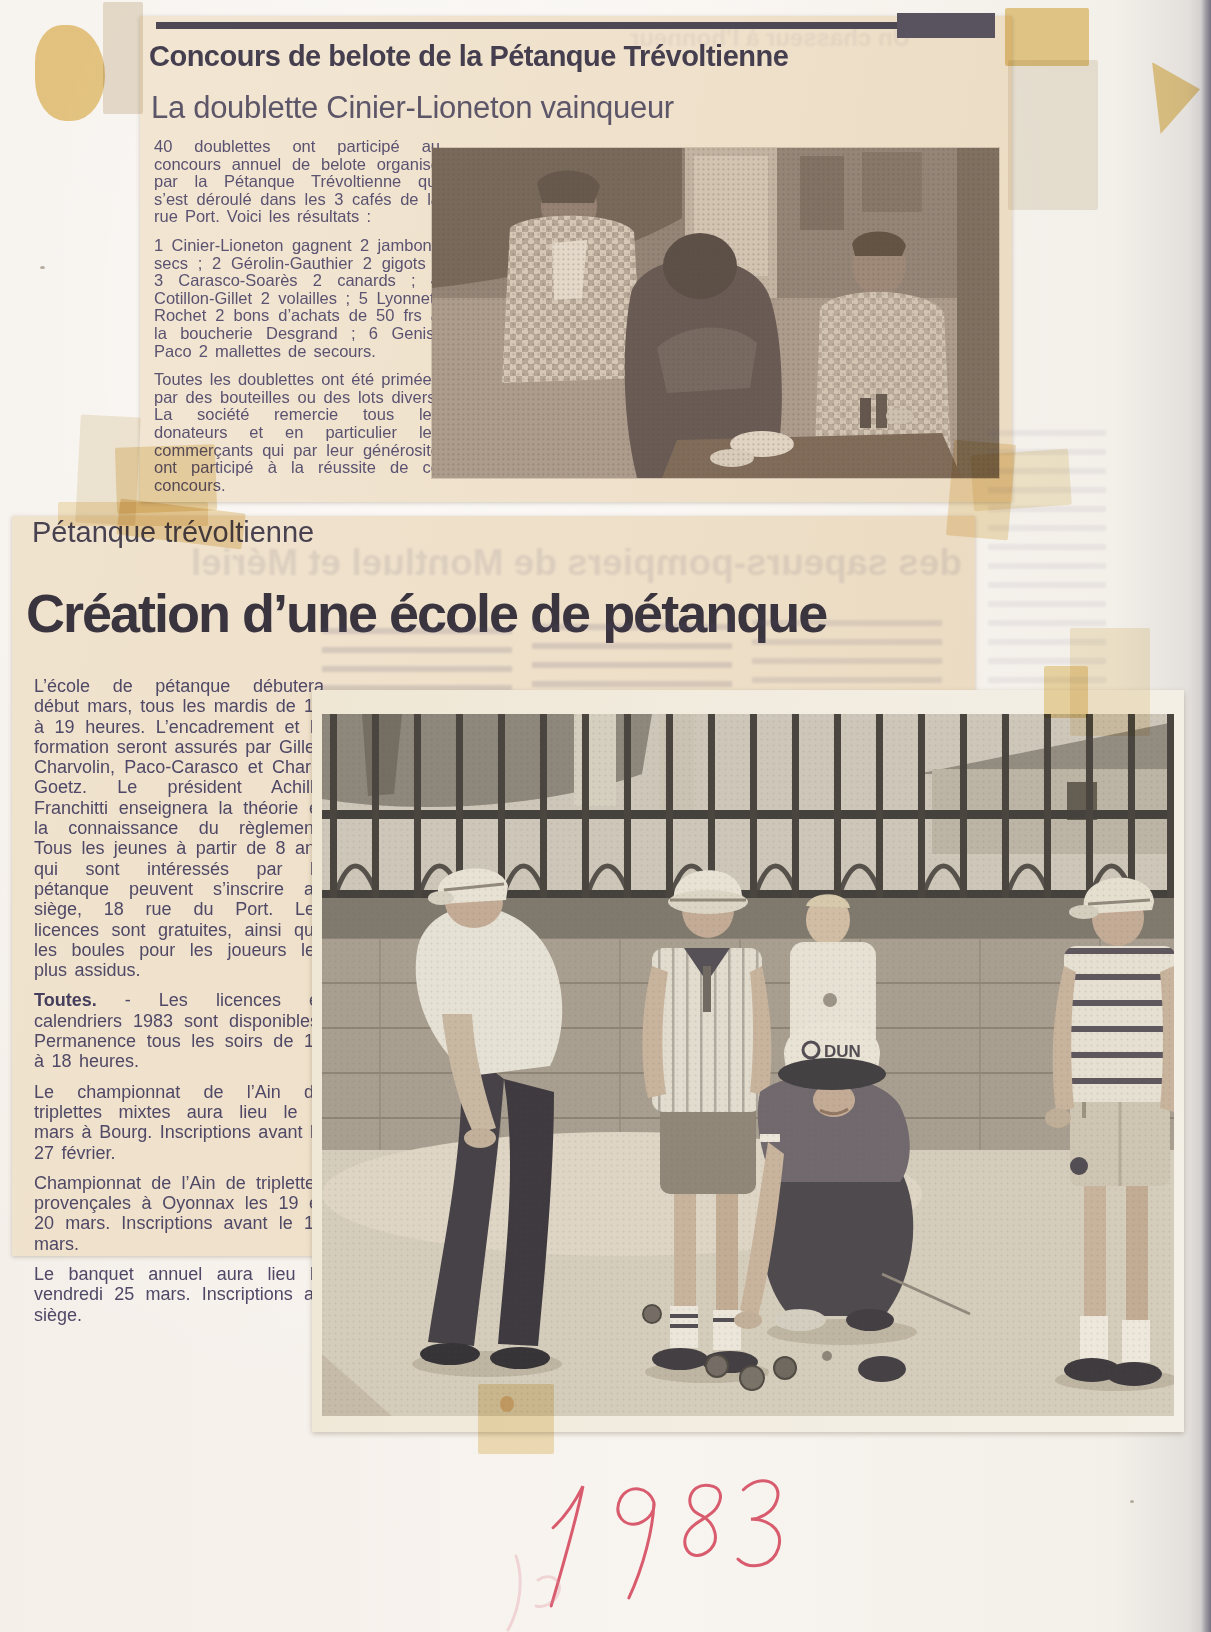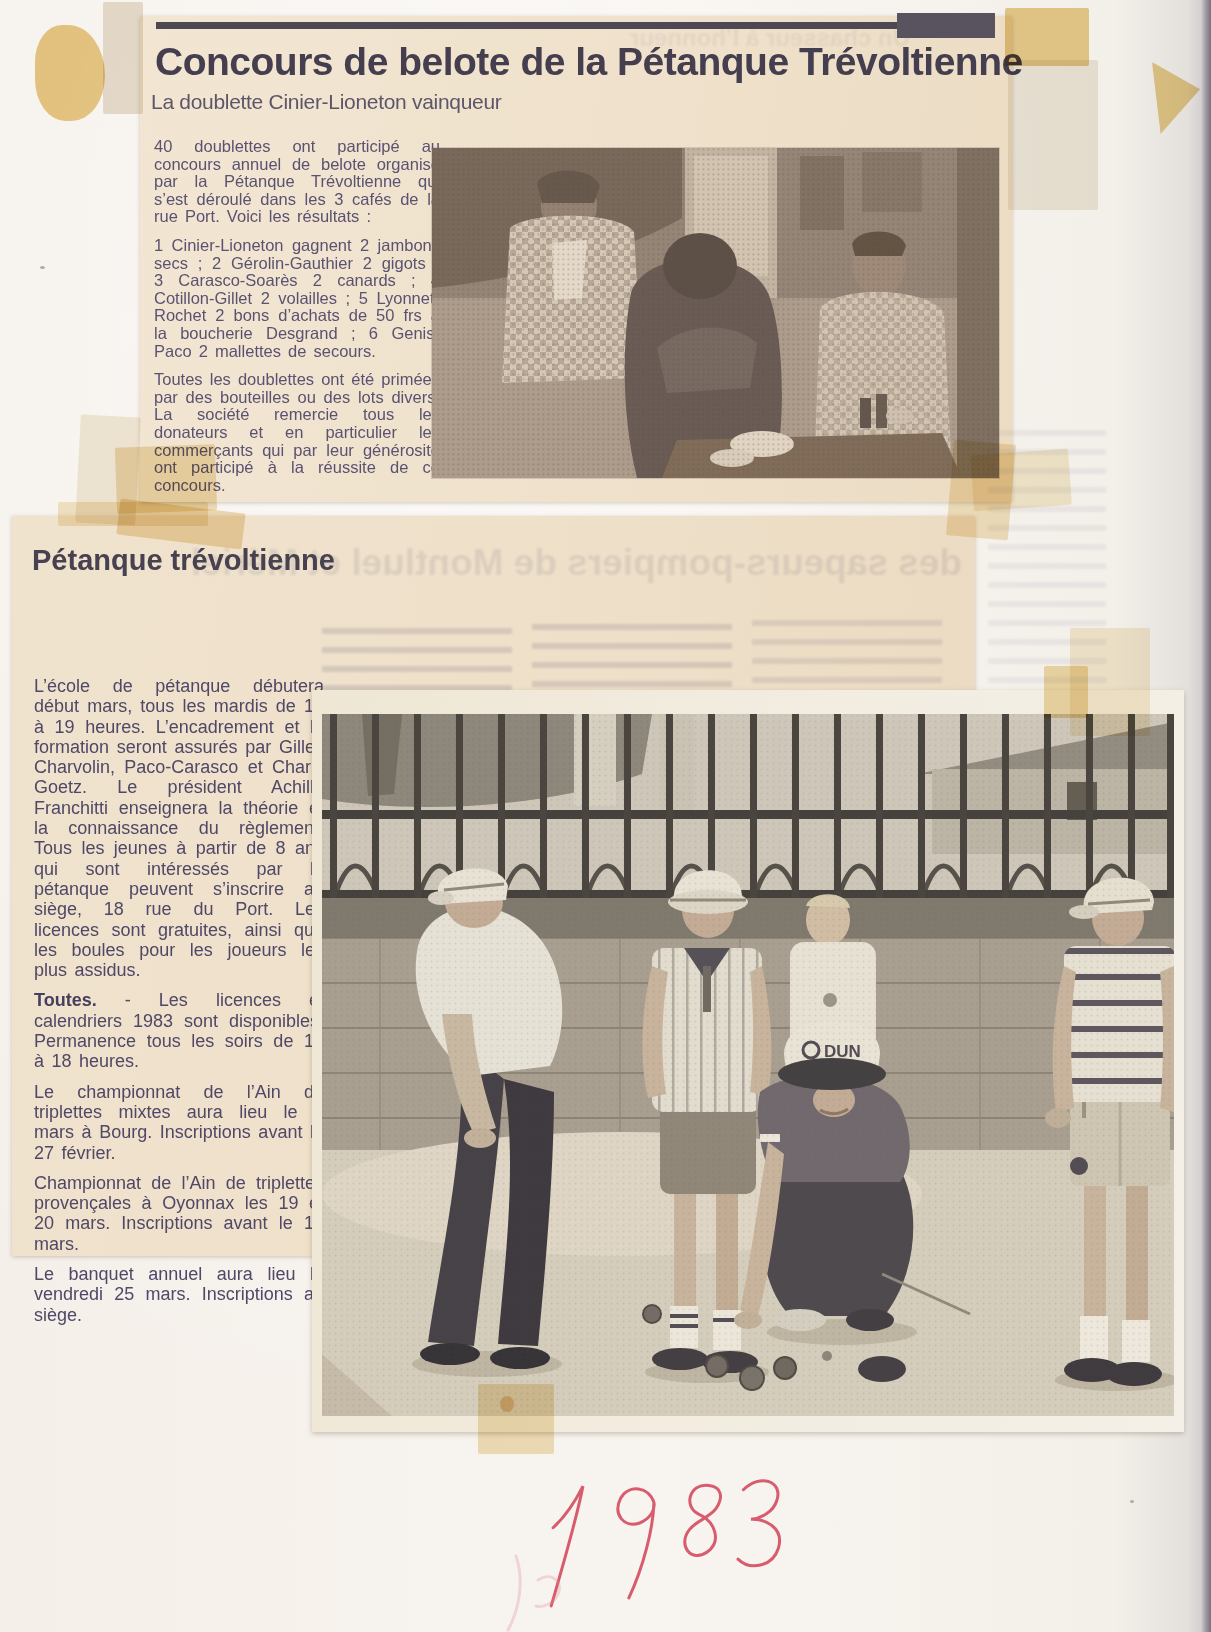--- a/index.html
+++ b/index.html
@@ -20,44 +20,44 @@
     background:linear-gradient(to right, rgba(120,115,130,0) 0%, rgba(120,115,130,.45) 40%, #76727f 100%);
   }
   .clip{position:absolute;box-shadow:0 1px 4px rgba(95,75,50,.28);}
   .clip1{
     left:140px;top:16px;width:872px;height:486px;
     background:linear-gradient(100deg,#f2e6d3 0%, #efe1cb 55%, #ecdcc4 100%);
   }
   .clip1-rule{position:absolute;left:16px;top:6px;width:744px;height:7px;background:#4e4854;}
   .clip1-rule-end{position:absolute;left:757px;top:-3px;width:98px;height:25px;background:#59525f;}
   .c1-headline{
-    position:absolute;left:15px;top:24px;white-space:nowrap;
-    font-size:39px;font-weight:700;letter-spacing:-.5px;color:#443e4e;
+    position:absolute;left:9px;top:24px;white-space:nowrap;
+    font-size:29px;font-weight:700;letter-spacing:-.5px;color:#443e4e;
   }
   .c1-subhead{
     position:absolute;left:11px;top:74px;white-space:nowrap;
-    font-size:21px;font-weight:400;letter-spacing:-.3px;color:#5d5669;
+    font-size:31px;font-weight:400;letter-spacing:-.3px;color:#5d5669;
   }
   .c1-body{
     position:absolute;left:14px;top:122px;width:286px;
     font-size:16.5px;line-height:17.6px;color:#5a5270;
     text-align:justify;word-spacing:2.5px;
   }
   .c1-body p{margin:0 0 11px 0;}
   .photo1{
     position:absolute;left:292px;top:132px;width:567px;height:330px;
     outline:1px solid rgba(120,100,90,.25);
   }
   .clip2{
     left:12px;top:516px;width:963px;height:740px;
     background:linear-gradient(100deg,#f0e3ce 0%, #eedfc8 60%, #ebdac1 100%);
   }
   .c2-kicker{
-    position:absolute;left:20px;top:28px;white-space:nowrap;
-    font-size:29px;font-weight:700;color:#474150;
+    position:absolute;left:20px;top:0;white-space:nowrap;
+    font-size:29px;font-weight:400;color:#474150;
   }
   .c2-headline{
     position:absolute;left:14px;top:66px;white-space:nowrap;
     font-size:54px;font-weight:700;letter-spacing:-2px;color:#3a343f;
   }
   .ghost{position:absolute;transform:scaleX(-1);filter:blur(1.1px);color:#5d566e;font-weight:700;pointer-events:none;}
   .ghost-verso-headline{left:230px;top:26px;width:720px;font-size:37px;opacity:.13;white-space:nowrap;}
   .ghost-verso-top{position:absolute;left:520px;top:24px;width:390px;font-size:24px;opacity:.09;
     transform:scaleX(-1);filter:blur(1px);color:#6b6478;font-weight:700;white-space:nowrap;pointer-events:none;}
   .ghostlines{
@@ -151,20 +151,21 @@
       <rect width="567" height="330" fill="#c9a26a" opacity="0.13"></rect>
     </svg>
   </div>
 </div>
 
 <div class="ghost-verso-top">Un chasseur à l’honneur</div>
 
 <div class="clip clip2">
   <div class="ghost ghost-verso-headline">des sapeurs-pompiers de Montluel et Mériel</div>
   <div class="c2-kicker">Pétanque trévoltienne</div>
+  <div class="c2-headline">Création d’une école de pétanque</div>
 
   <div class="ghostlines" style="left:310px;top:112px;width:190px;height:70px;"></div>
   <div class="ghostlines" style="left:520px;top:108px;width:200px;height:76px;"></div>
   <div class="ghostlines" style="left:740px;top:104px;width:190px;height:80px;opacity:.8;"></div>
 
   <div class="c2-body">
     <p>L’école de pétanque débutera début mars, tous les mardis de 17 à 19 heures. L’encadrement et la formation seront assurés par Gilles Charvolin, Paco-Carasco et Charly Goetz. Le président Achille Franchitti enseignera la théorie et la connaissance du règlement. Tous les jeunes à partir de 8 ans qui sont intéressés par la pétanque peuvent s’inscrire au siège, 18 rue du Port. Les licences sont gratuites, ainsi que les boules pour les joueurs les plus assidus.</p>
     <p>
       <b>Toutes.</b><span> - Les licences et calendriers 1983 sont disponibles. Permanence tous les soirs de 17 à 18 heures.</span>
     </p>

